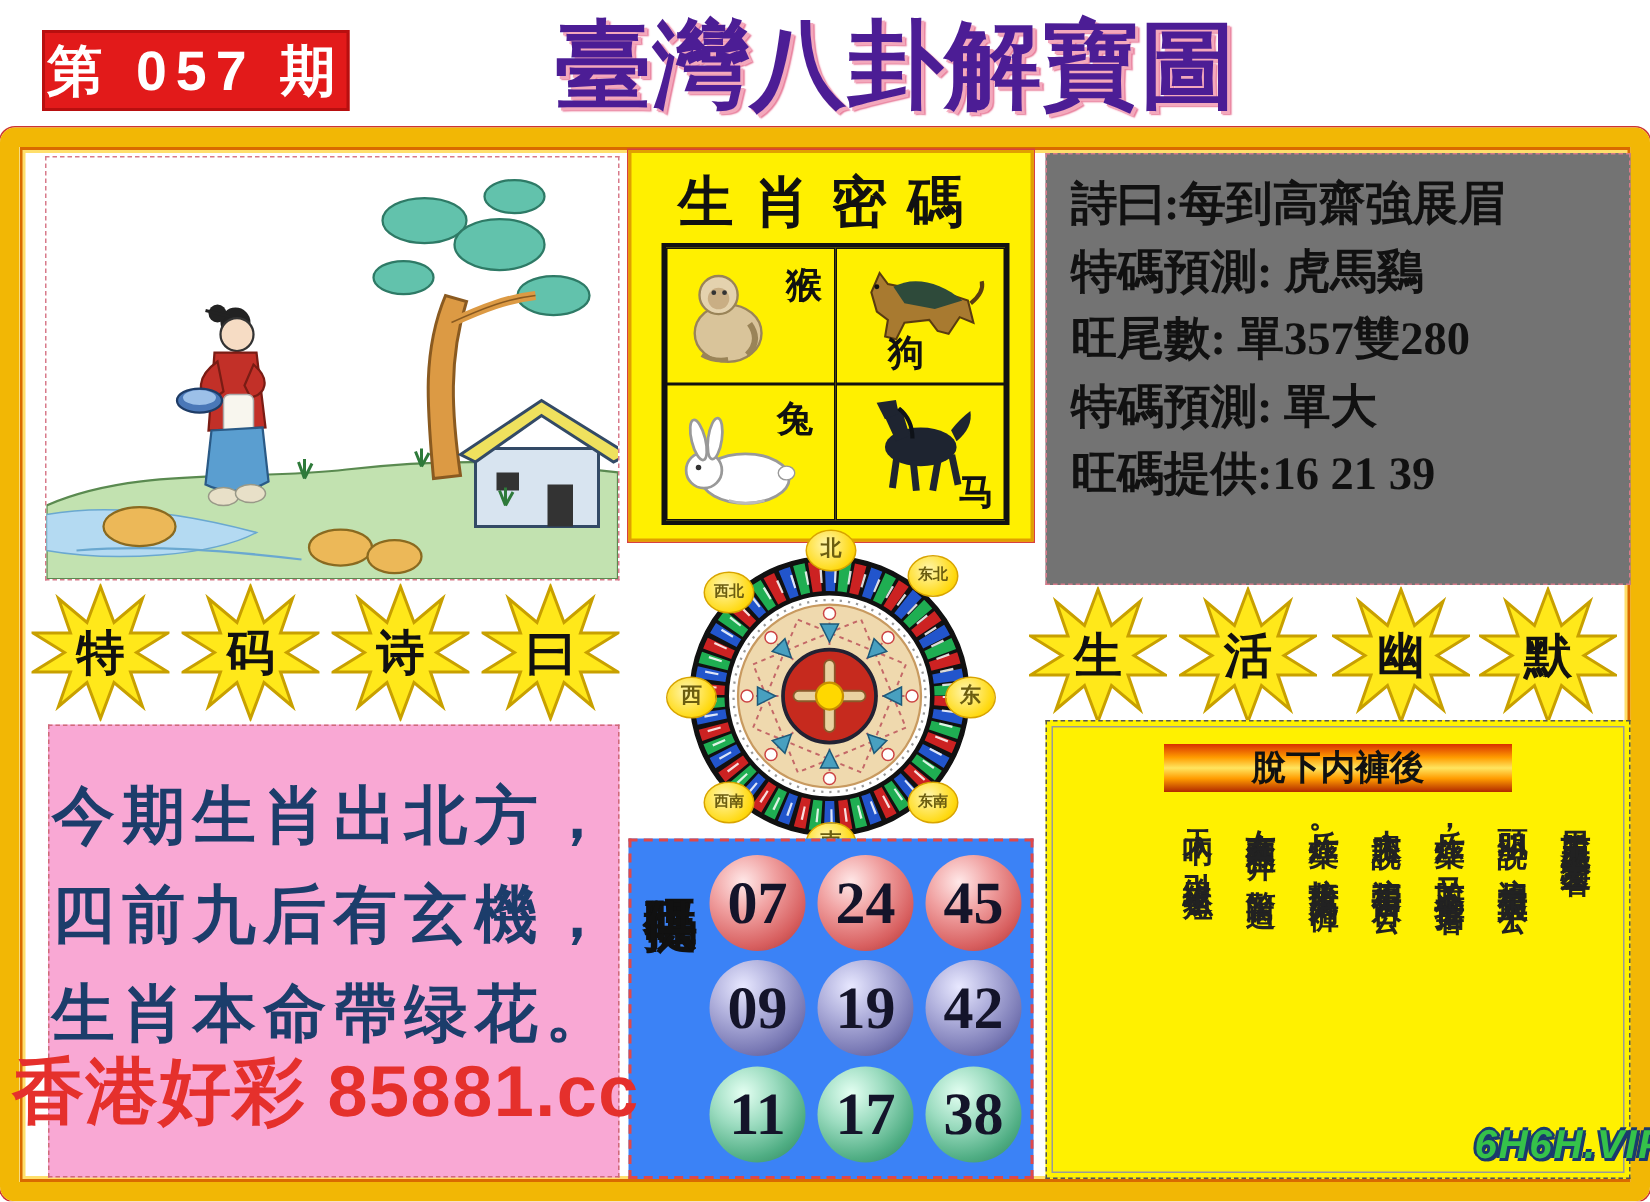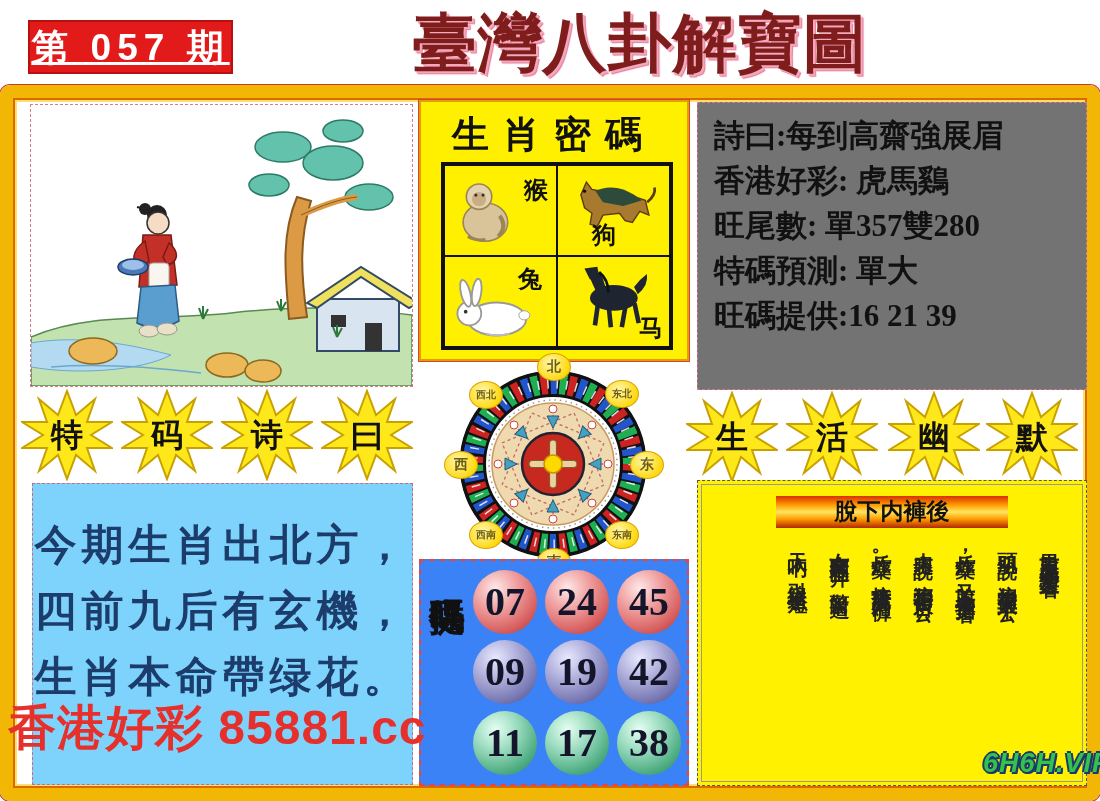--- a/index.html
+++ b/index.html
@@ -3,40 +3,40 @@
 <meta charset="utf-8">
 <style>
   html,body{margin:0;padding:0;background:#ffffff;}
   .stage{position:relative;width:1100px;height:801px;overflow:hidden;background:#fff;
          font-family:"Liberation Serif",serif;}
   .abs{position:absolute;box-sizing:border-box;}
 
   
   .issue-badge{left:28px;top:20px;width:205px;height:54px;background:#e21a1a;
     border:2px solid #b80f0f;color:#fff;font-weight:bold;font-size:37px;line-height:52px;
-    text-align:center;letter-spacing:6px;font-family:"Liberation Sans",sans-serif;text-decoration:underline;}
-  .main-title{left:370px;top:0px;width:540px;height:84px;text-align:center;
-    font-size:64px;font-weight:bold;color:#7f1d1d;letter-spacing:1px;
+    text-align:center;letter-spacing:6px;font-family:"Liberation Sans",sans-serif;}
+  .main-title{left:370px;top:0px;width:540px;height:84px;text-align:left;
+    font-size:64px;font-weight:bold;color:#4c1d95;letter-spacing:1px;
     text-shadow:2px 2px 0 #f3a8bc,3px 3px 1px #e87a98;}
 
   
   .frame{left:0;top:85px;width:1100px;height:716px;border:13px solid #f2b705;border-radius:10px;
     box-shadow:inset 0 0 0 2px #d96a00, inset 0 0 0 4px #ffdf6b, 0 0 0 1px #c33;
     background:transparent;}
 
   
   .illus{left:30px;top:104px;width:383px;height:283px;border:1px dashed #d87a8a;background:#fff;}
 
   
   .star{width:92px;height:92px;}
   .star .ch{position:absolute;left:0;top:0;width:92px;height:92px;text-align:center;
     line-height:92px;font-size:32px;font-weight:bold;color:#111;}
 
   
-  .poem{left:32px;top:483px;width:381px;height:302px;background:#7dd3fc;border:1px dashed #cf6a7a;
+  .poem{left:32px;top:483px;width:381px;height:302px;background:#f9a8d4;border:1px dashed #cf6a7a;
     text-align:center;padding-top:28px;}
   .poem div{font-size:42px;font-weight:bold;color:#1c3d6b;line-height:66px;letter-spacing:5px;}
 
   
   .zodiac{left:419px;top:100px;width:270px;height:261px;background:#fff000;border:2px solid #e0a000;
     box-shadow:0 0 0 1px #d84040;}
   .zodiac-title{position:absolute;left:0;top:8px;width:100%;text-align:center;font-size:37px;
     font-weight:bold;color:#111;letter-spacing:14px;}
   .zgrid{position:absolute;left:20px;top:60px;width:226px;height:182px;border:3px solid #111;
     display:grid;grid-template-columns:1fr 1fr;grid-template-rows:1fr 1fr;}
@@ -278,21 +278,21 @@
         </g>
         <circle r="31" fill="#c62a1e" stroke="#223" stroke-width="2.5"></circle>
         <g fill="#e9d2a0" stroke="#8b5a2b" stroke-width="1.2">
           <rect x="-24" y="-3.5" width="48" height="7" rx="3.5"></rect>
           <rect x="-3.5" y="-24" width="7" height="48" rx="3.5"></rect>
         </g>
         <circle r="9" fill="#ffd800" stroke="#c89000" stroke-width="1.5"></circle>
       </g>
     </svg>
     <div class="dir one" style="left:94px;top:1px;">北</div>
-    <div class="dir two" style="left:162px;top:28px;">东北</div>
+    <div class="dir two" style="left:162px;top:18px;">东北</div>
     <div class="dir one" style="left:187px;top:99px;">东</div>
     <div class="dir two" style="left:162px;top:169px;">东南</div>
     <div class="dir one" style="left:94px;top:196px;">南</div>
     <div class="dir two" style="left:26px;top:169px;">西南</div>
     <div class="dir one" style="left:1px;top:99px;">西</div>
     <div class="dir two" style="left:26px;top:29px;">西北</div>
   </div>
 
   <div class="abs numbox">
     <div class="numlabel">
@@ -312,21 +312,21 @@
       <div class="ballrow">
         <div class="ball green">11</div>
         <div class="ball green">17</div>
         <div class="ball green">38</div>
       </div>
     </div>
   </div>
 
   <div class="abs infobox">
     <div>詩曰:每到高齋強展眉</div>
-    <div>香港好彩: 虎馬鷄</div>
+    <div>特碼預測: 虎馬鷄</div>
     <div>旺尾數: 單357雙280</div>
     <div>特碼預測: 單大</div>
     <div>旺碼提供:16 21 39</div>
   </div>
 
   <div class="abs star" style="left:686px;top:391px;">
     <svg width="92" height="92" viewBox="0 0 92 92">
         <polygon points="46,2 55,26 74,10 66,33 91,33 70,46 91,59 66,59 74,82 55,66 46,90 37,66 18,82 26,59 1,59 22,46 1,33 26,33 18,10 37,26" fill="#ffe81a" stroke="#c8a000" stroke-width="2"></polygon>
       </svg>
     <div class="ch">生</div>

